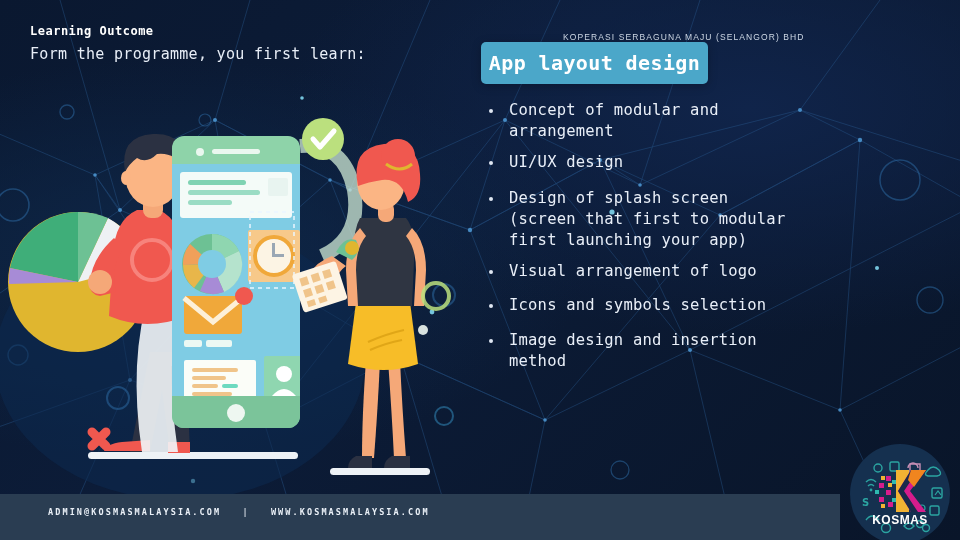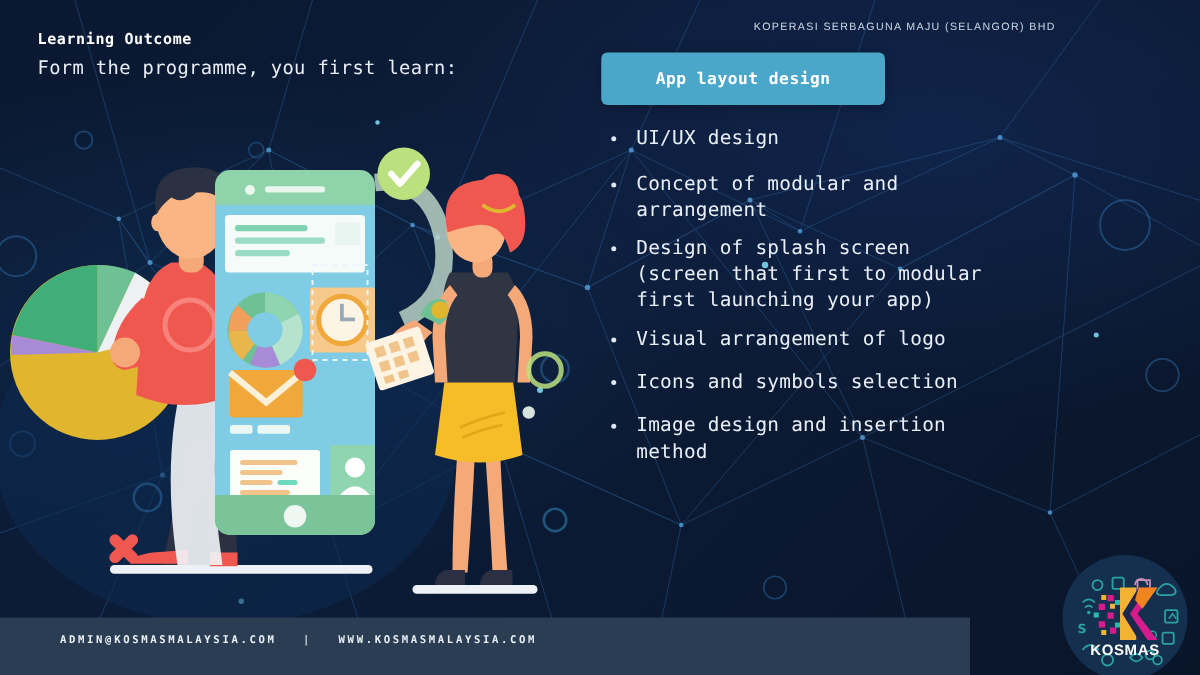--- a/index.html
+++ b/index.html
@@ -63,21 +63,21 @@
     height: 42px;
     background: #4ba7c9;
     border-radius: 5px;
     display: flex;
     align-items: center;
     justify-content: center;
     z-index: 20;
     box-shadow: 0 2px 10px rgba(0,0,0,0.25);
   }
   .badge-text {
-    font-size: 13px;
+    font-size: 20px;
     font-weight: bold;
     color: #ffffff;
     letter-spacing: 0.4px;
     white-space: nowrap;
   }
 
   
   .bullets {
     position: absolute;
     left: 483px;
@@ -105,21 +105,21 @@
   .bullet-line { display: block; white-space: nowrap; }
   .gap-lg { margin-bottom: 16px; }
   .gap-md { margin-bottom: 14px; }
   .gap-sm { margin-bottom: 10px; }
 
   
   .footer {
     position: absolute;
     left: 0;
     bottom: 0;
-    width: 776px;
+    width: 840px;
     height: 46px;
     background: #2a3d52;
     z-index: 30;
   }
   .footer-text {
     position: absolute;
     left: 48px;
     top: 13px;
     font-size: 8.5px;
     font-weight: bold;
@@ -128,27 +128,26 @@
     white-space: nowrap;
   }
   .footer-sep {
     display: inline-block;
     padding: 0 14px;
     opacity: 0.85;
   }
   .footer-org {
     position: absolute;
     left: 563px;
-    top: 16px;
+    top: 32px;
     font-size: 8.5px;
     color: #cfd9e6;
     letter-spacing: 1.1px;
     white-space: nowrap;
     font-family: "Liberation Sans", sans-serif;
-    margin-left: 40px;
   }
 
   
   .logo {
     position: absolute;
     right: 8px;
     bottom: -6px;
     width: 104px;
     height: 104px;
     z-index: 40;
@@ -383,29 +382,29 @@
     <div class="title">Learning Outcome</div>
     <div class="subtitle">Form the programme, you first learn:</div>
   </div>
 
   <div class="badge">
     <span class="badge-text">App layout design</span>
   </div>
 
   <div class="bullets">
 
-    <div class="bullet-row gap-lg">
-      <span class="dot"></span>
-      <span class="bullet-line">UI/UX design</span>
-    </div>
-
     <div class="bullet-row gap-sm">
       <span class="dot"></span>
       <span class="bullet-line">Concept of modular and</span>
       <span class="bullet-line">arrangement</span>
+    </div>
+
+    <div class="bullet-row gap-lg">
+      <span class="dot"></span>
+      <span class="bullet-line">UI/UX design</span>
     </div>
 
     <div class="bullet-row gap-sm">
       <span class="dot"></span>
       <span class="bullet-line">Design of splash screen</span>
       <span class="bullet-line">(screen that first to modular</span>
       <span class="bullet-line">first launching your app)</span>
     </div>
 
 

